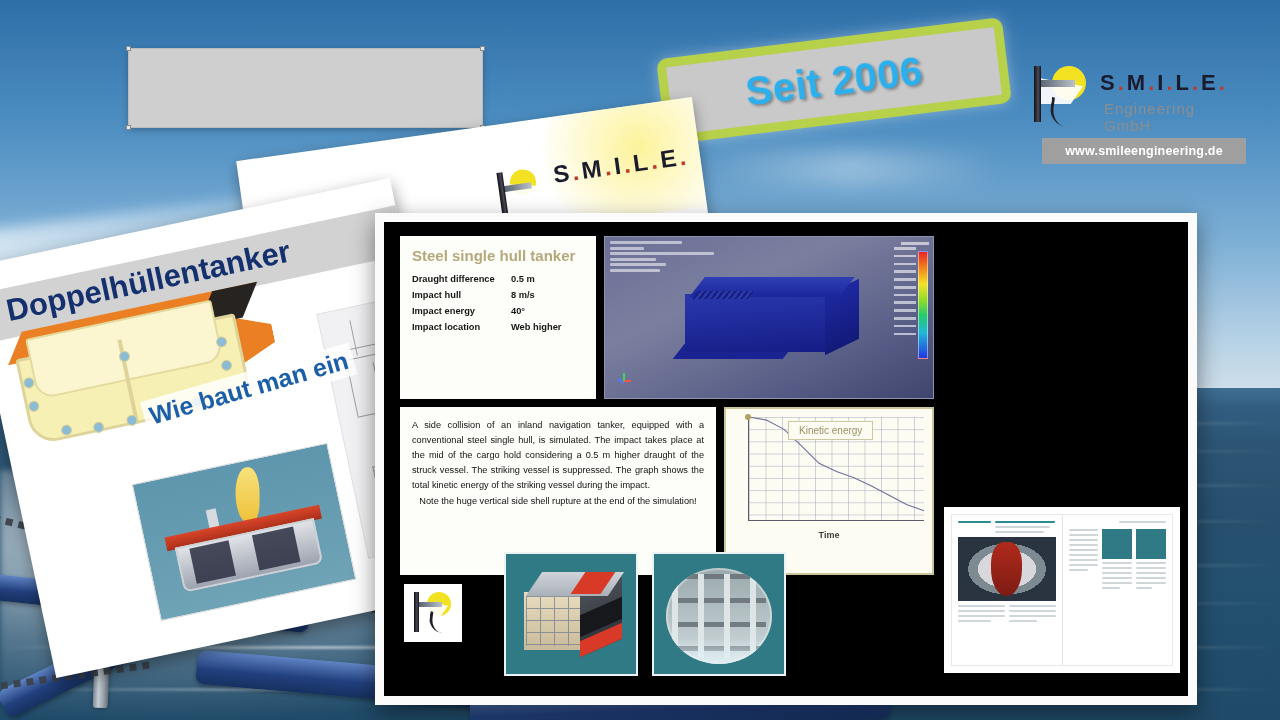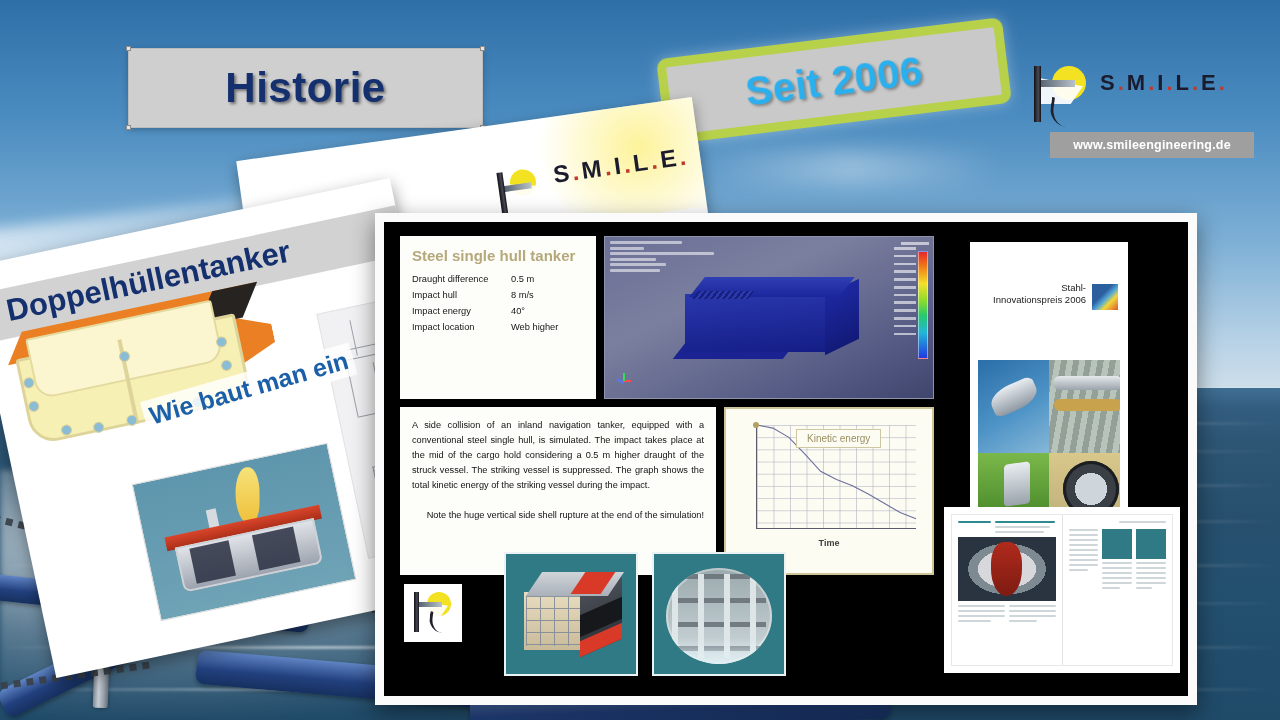--- a/index.html
+++ b/index.html
@@ -73,23 +73,23 @@
                      border-radius:50%; background:#f2e221; }
   .logo-mark .sail { position:absolute; left:11px; top:14px; width:44px; height:26px;
                      background:#fff; clip-path:polygon(0 0,100% 32%,72% 100%,0 100%); opacity:.92; }
   .logo-mark .bar  { position:absolute; left:11px; top:16px; width:36px; height:7px;
                      background:linear-gradient(90deg,#55616e,#b9c2cb); }
   .logo-mark .swoosh { position:absolute; left:22px; top:34px; width:18px; height:28px;
                      border-left:3px solid #20202a; border-radius:0 0 0 22px; transform:rotate(8deg); }
   .logo-smile { position:absolute; left:72px; top:6px; font-size:22px; letter-spacing:3px;
                 color:#1b1b2e; font-weight:600; }
   .logo-sub { position:absolute; left:76px; top:36px; font-size:15px; color:#8d8d8d; letter-spacing:1px; }
-  .logo-url { position:absolute; left:14px; top:68px; width:204px; height:26px;
+  .logo-url { position:absolute; left:14px; top:74px; width:204px; height:26px;
               background:#9f9f9f; display:flex; align-items:center; justify-content:center;
-              color:#fff; font-size:12.5px; font-weight:bold; letter-spacing:.2px;margin-left:8px; }
+              color:#fff; font-size:12.5px; font-weight:bold; letter-spacing:.2px; }
 
   
   #slide-dh { position:absolute; left:8px; top:218px; width:430px; height:420px;
               background:#fff; transform:rotate(-12deg); box-shadow:0 6px 16px rgba(0,0,0,.4);
               padding:14px; overflow:hidden; }
   #slide-dh .band { position:absolute; left:-4px; top:28px; width:460px; height:50px; background:#d2d2d2; }
   #slide-dh .band-txt { position:absolute; left:28px; top:33px; font-size:31px; font-weight:bold;
                         color:#14306e; white-space:nowrap; }
   #slide-dh .sub { position:absolute; left:140px; top:160px; font-size:25px; font-weight:bold;
                    color:#1b5fa8; white-space:nowrap; transform:rotate(-4deg);
@@ -138,21 +138,21 @@
 
   
   #poster { position:absolute; left:375px; top:213px; width:822px; height:492px;
             background:#fbfbfb; padding:9px; box-shadow:0 8px 22px rgba(0,0,0,.45); }
   #poster .inner { position:relative; width:100%; height:100%; background:#000; }
 
   
   .card-spec { position:absolute; left:16px; top:14px; width:196px; height:163px;
                background:#fdfdfa; padding:11px 12px; }
   .card-spec h2 { font-size:15px; line-height:1.18; color:#b5a87a; font-weight:bold; margin-bottom:9px; }
-  .spec-row { display:flex; font-size:9.3px; color:#161616; margin-bottom:6px; }
+  .spec-row { display:flex; font-size:9.3px; color:#161616; margin-bottom:6px;font-weight:bold; }
   .spec-row .k { width:99px; }
   .spec-row .v { flex:1; }
 
   
   .sim { position:absolute; left:220px; top:14px; width:330px; height:163px;
          background:linear-gradient(155deg,#6a6f96,#7b7f9f 35%,#565c85 75%,#3f456d);
          border:1px solid #8d92ad; overflow:hidden; }
   .sim .hud { position:absolute; left:5px; top:4px; width:120px; }
   .sim .hud div { height:3px; background:rgba(255,255,255,.55); margin-bottom:2.6px; border-radius:1px; }
   .sim .hud div:nth-child(1){ width:72px;} .sim .hud div:nth-child(2){ width:34px;}
@@ -178,25 +178,25 @@
   .sim .triad { position:absolute; left:10px; bottom:10px; width:16px; height:16px; }
   .sim .triad i { position:absolute; display:block; }
   .sim .triad .ax{ left:8px; top:8px; width:8px; height:1.5px; background:#ff4d4d; }
   .sim .triad .ay{ left:8px; top:1px; width:1.5px; height:8px; background:#39d95a; }
   .sim .triad .az{ left:2px; top:8px; width:7px; height:1.5px; background:#4d7bff; transform:rotate(35deg); }
 
   
   .card-text { position:absolute; left:16px; top:185px; width:316px; height:168px;
                background:#fdfdfa; padding:11px 12px; }
   .card-text p { font-size:9.2px; line-height:1.62; color:#111; text-align:justify; }
-  .card-text p.note { text-align:right; margin-top:15px; }
+  .card-text p.note { text-align:center; margin-top:1px; }
 
   
   .card-chart { position:absolute; left:340px; top:185px; width:210px; height:168px;
-                background:#fdfcf3; border:2px solid #cdc49a; padding:8px; }
+                background:#fdfcf3; border:2px solid #cdc49a; }
   .chart-area { position:relative; width:100%; height:132px; }
   .chart-plot { position:absolute; left:22px; top:8px; right:8px; bottom:20px;
                 background-image:
                   linear-gradient(to right, rgba(170,170,190,.55) 1px, transparent 1px),
                   linear-gradient(to bottom, rgba(170,170,190,.55) 1px, transparent 1px);
                 background-size:16.5px 12.2px; border-left:1px solid #5b5b6e; border-bottom:1px solid #5b5b6e; }
   .chart-plot svg { position:absolute; inset:0; width:100%; height:100%; overflow:visible; }
   .chart-label { position:absolute; left:62px; top:12px; background:#fdfcf3;
                  border:1px solid #cfc7a1; padding:3px 10px; font-size:10px; color:#9a8f63; }
   .chart-x { position:absolute; left:0; right:0; bottom:1px; text-align:center;
@@ -307,41 +307,41 @@
     <div class="rail-h" style="left:-10px; top:636px; width:250px; height:30px; transform:rotate(-26deg);"></div>
     <div class="rail-h" style="left:196px; top:664px; width:330px; height:34px; transform:rotate(5deg);"></div>
     <div class="rail-h" style="left:470px; top:690px; width:420px; height:36px; transform:rotate(-2deg);"></div>
     <div class="post" style="left:96px; top:518px; height:190px; transform:rotate(2deg);"></div>
     <div class="chain" style="left:-10px; top:540px; width:210px; transform:rotate(14deg);"></div>
     <div class="chain" style="left:0px; top:672px; width:150px; transform:rotate(-8deg);"></div>
     <div class="chain" style="left:300px; top:560px; width:120px; transform:rotate(72deg);"></div>
   </div>
 
   <div id="historie">
-    <span class="txt nosel">Historie</span>
     <span class="handle" style="left:-3px;top:-3px;"></span>
     <span class="handle" style="right:-3px;top:-3px;"></span>
     <span class="handle" style="left:-3px;bottom:-3px;"></span>
     <span class="handle" style="right:-3px;bottom:-3px;"></span>
   </div>
 
   <div id="seit">
     <div class="frame"></div>
     <div class="txt nosel">Seit 2006</div>
   </div>
 
   <div id="logo">
     <div class="logo-mark">
       <span class="sun"></span>
       <span class="sail"></span>
       <span class="bar"></span>
       <span class="pole"></span>
       <span class="swoosh"></span>
     </div>
     <div class="logo-smile nosel">S<span style="color:#c0392b">.</span>M<span style="color:#c0392b">.</span>I<span style="color:#c0392b">.</span>L<span style="color:#c0392b">.</span>E<span style="color:#c0392b">.</span></div>
+    <div class="logo-sub nosel">Engineering GmbH</div>
     <div class="logo-url nosel">www.smileengineering.de</div>
   </div>
 
   <div id="slide-smile">
     <div class="glow"></div>
     <div class="mk logo-mark">
       <span class="sun" style="width:26px;height:26px;left:18px;"></span>
       <span class="sail" style="width:34px;height:20px;"></span>
       <span class="bar" style="width:28px;height:6px;"></span>
       <span class="pole" style="height:44px;width:6px;"></span>
@@ -505,35 +505,20 @@
         </div>
       </div>
 
       <div class="thumb t2">
         <div class="round">
           <span class="bars"></span>
             <span class="shade"></span>
         </div>
       </div>
 
-      <div class="award">
-        <div class="head">
-          <div class="t">
-            <div>Stahl-</div>
-            <div>Innovationspreis 2006</div>
-          </div>
-          <span class="sq"></span>
-        </div>
-        <div class="grid">
-          <div class="ag ag1"></div>
-          <div class="ag ag2"></div>
-          <div class="ag ag3"></div>
-          <div class="ag ag4"></div>
-        </div>
-      </div>
 
       <div class="mag">
         <div class="pages">
           <div class="pg left">
             <div class="ml t" style="width:34%"></div>
             <div class="ml t" style="width:62%;margin-left:38%;margin-top:-5px"></div>
             <div class="ml s" style="width:56%;margin-left:38%"></div>
             <div class="ml s" style="width:50%;margin-left:38%"></div>
             <div class="hero"></div>
             <div class="cols">

